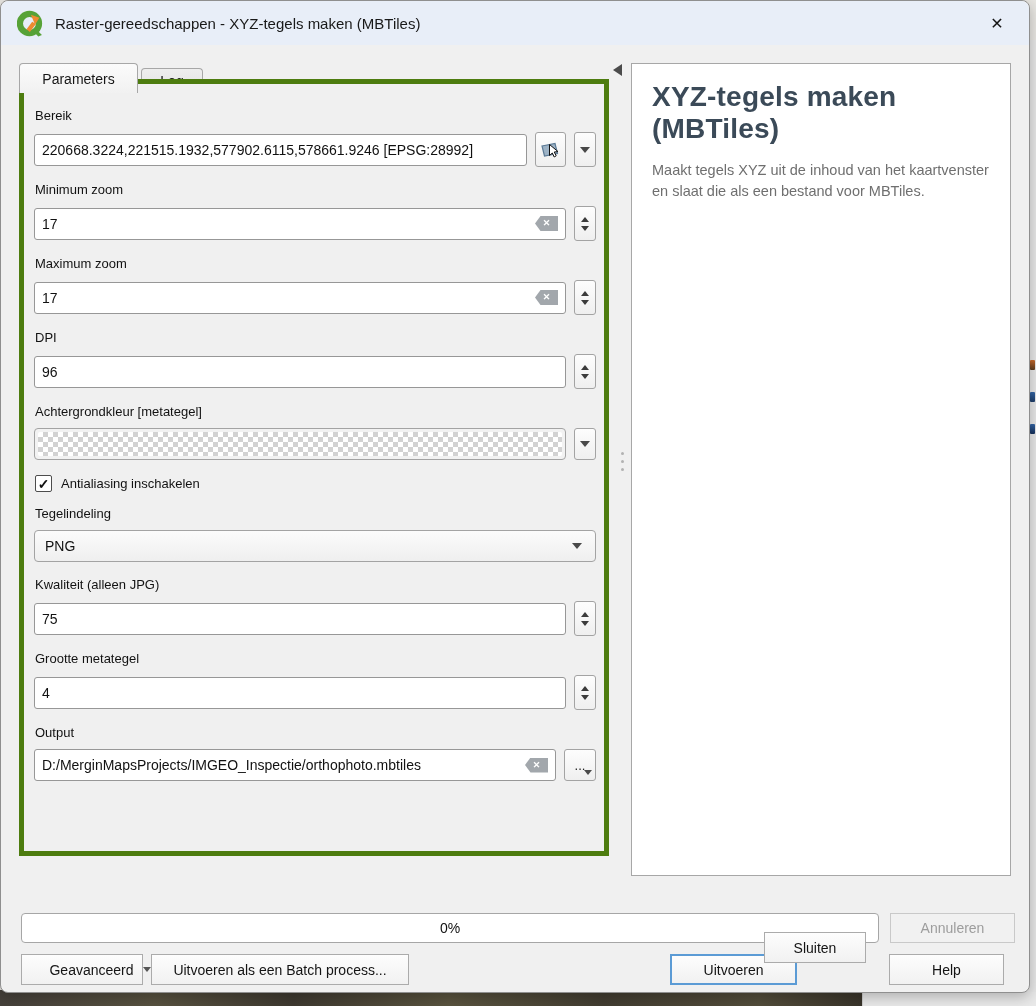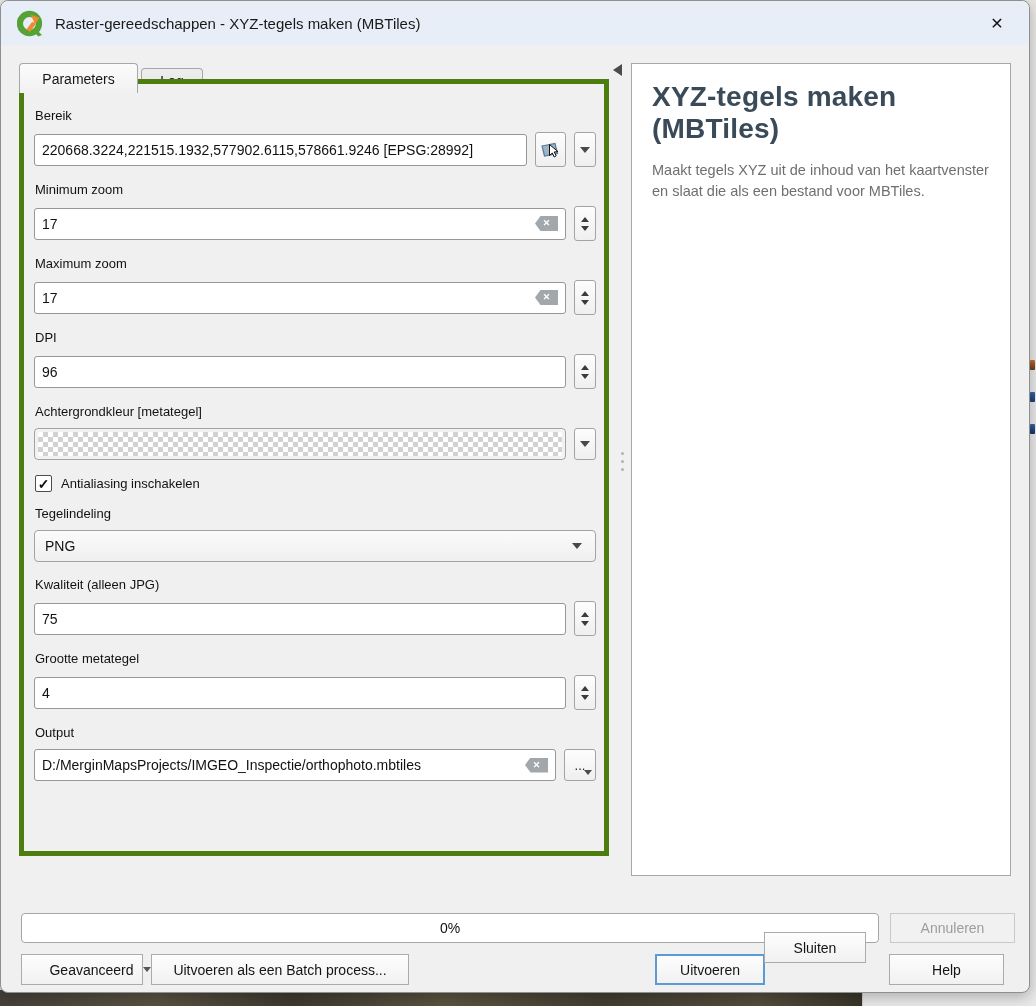--- a/index.html
+++ b/index.html
@@ -179,21 +179,21 @@
     position:absolute; height:31px;
     display:flex; align-items:center; justify-content:center;
     background:linear-gradient(#fdfdfd,#f1f1f1);
     border:1px solid #ababab; border-radius:0;
     font-size:14px; color:#141414;
   }
   .btn-cancel { left:889px; top:912px; width:125px; height:30px; background:#f1f1f1; border-color:#c9c9c9; color:#9d9d9d; }
   .btn-advanced { left:20px; top:953px; width:122px; gap:9px;padding-left:36px; }
   .btn-advanced .adv-arrow { width:0;height:0;border-left:4px solid transparent;border-right:4px solid transparent;border-top:5px solid #555; }
   .btn-batch { left:150px; top:953px; width:258px; }
-  .btn-run { left:654px; top:953px; width:110px; border:2px solid #5b9bd5; }
+  .btn-run { left:669px; top:953px; width:127px; border:2px solid #5b9bd5; }
   .btn-close2 { left:763px; top:923px; width:102px;margin-top:8px; }
   .btn-help { left:888px; top:953px; width:115px; }
 </style>
 </head>
 <body>
 
 <div class="backdrop-map"></div>
 <div class="backdrop-panel"></div>
 <div class="app-sliver">
   <span class="sliver-icon" style="top:320px; background:linear-gradient(#c96a2a,#5a3b1e);"></span>

